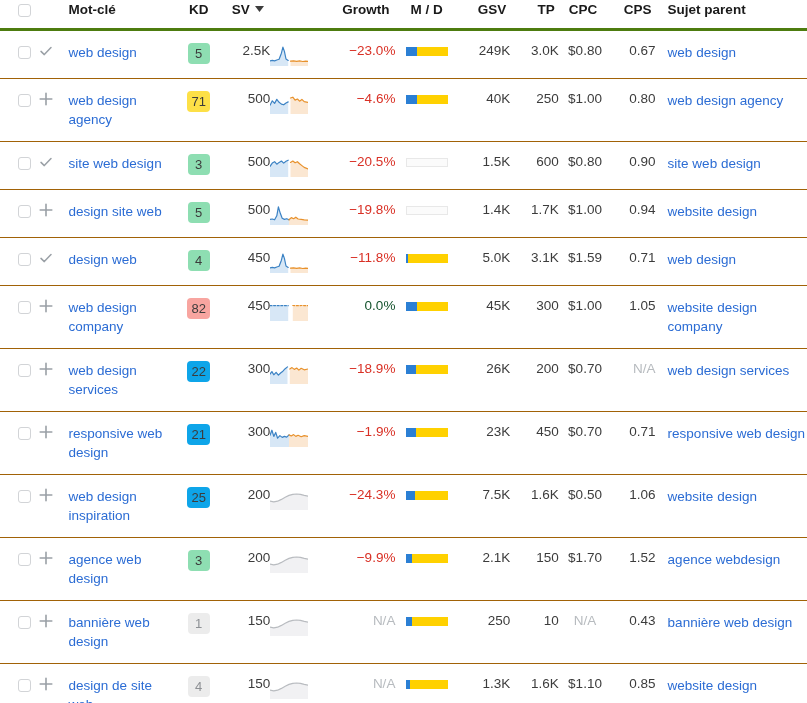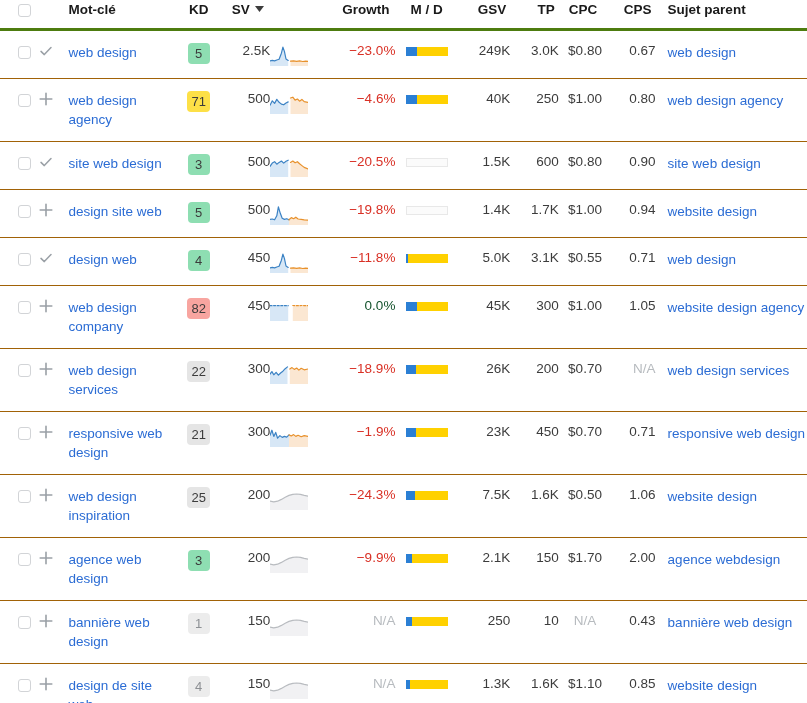--- a/index.html
+++ b/index.html
@@ -111,21 +111,21 @@
     min-width: 22px;
     padding: 2px 4px;
     border-radius: 4px;
     font-size: 13px;
     text-align: center;
     color: #3c3c3c;
     line-height: 17px;
     box-sizing: border-box;
   }
   .kd-green  { background: #8edeb2; }
-  .kd-ltgreen{ background: #e5e5e5; }
+  .kd-ltgreen{ background: #0ea5e9; }
   .kd-orange { background: #fde047; }
   .kd-red    { background: #f8a5a0; }
   .kd-grey   { background: #ececec; color: #8d9094; }
 
   
   .spark {
     display: block;
     margin-top: 1px;
   }
 
@@ -330,21 +330,21 @@
             <path d="M0.0 16.8 L2.3 16.4 L4.6 16.9 L6.8 16.0 L9.1 15.3 L11.4 9.2 L12.9 3.1 L14.4 7.4 L16.0 15.0 L18.2 16.4 L18.2 22 L0.0 22 Z" fill="#6ea8df" fill-opacity="0.28"></path>
             <path d="M0.0 16.8 L2.3 16.4 L4.6 16.9 L6.8 16.0 L9.1 15.3 L11.4 9.2 L12.9 3.1 L14.4 7.4 L16.0 15.0 L18.2 16.4" fill="none" stroke="#3b82c4" stroke-width="1.2" stroke-linejoin="round" stroke-linecap="round"></path>
             <path d="M20.5 17.1 L23.6 16.8 L26.6 17.3 L29.6 16.9 L32.7 17.5 L35.7 17.1 L38.0 17.3 L38.0 22 L20.5 22 Z" fill="#f0a95c" fill-opacity="0.28"></path>
             <path d="M20.5 17.1 L23.6 16.8 L26.6 17.3 L29.6 16.9 L32.7 17.5 L35.7 17.1 L38.0 17.3" fill="none" stroke="#e8912b" stroke-width="1.2" stroke-linejoin="round" stroke-linecap="round"></path>
           </svg>
         </td>
         <td class="col-growth num growth-neg">−11.8%</td>
         <td class="col-md"><span class="md-bar"><span class="seg-m" style="width:5%"></span><span class="seg-d" style="width:95%"></span></span></td>
         <td class="col-gsv num ">5.0K</td>
         <td class="col-tp num ">3.1K</td>
-        <td class="col-cpc num ">$0.55</td>
+        <td class="col-cpc num ">$1.59</td>
         <td class="col-cps num ">0.71</td>
         <td class="col-parent"><a class="parent-link" href="#">web design</a></td>
       </tr>
       <tr>
         <td class="col-check"><span class="checkbox"></span></td>
         <td class="col-icon"><span class="row-icon"><svg width="16" height="16" viewBox="0 0 16 16" aria-hidden="true">
               <path d="M8 2.2 V13.8 M2.2 8 H13.8" fill="none" stroke="#9aa0a6" stroke-width="1.6" stroke-linecap="round"></path>
             </svg></span></td>
         <td class="col-kw"><a class="kw-link" href="#">web design company</a></td>
         <td class="col-kd"><span class="kd-badge kd-red">82</span></td>
@@ -356,21 +356,21 @@
             <path d="M22.8 6.5 L27.4 6.7 L31.9 6.5 L38.0 6.7 L38.0 22 L22.8 22 Z" fill="#f0a95c" fill-opacity="0.28"></path>
             <path d="M22.8 6.5 L27.4 6.7 L31.9 6.5 L38.0 6.7" fill="none" stroke="#e8912b" stroke-width="1.2" stroke-linejoin="round" stroke-linecap="round" stroke-dasharray="2 1.6"></path>
           </svg>
         </td>
         <td class="col-growth num growth-zero">0.0%</td>
         <td class="col-md"><span class="md-bar"><span class="seg-m" style="width:26%"></span><span class="seg-d" style="width:74%"></span></span></td>
         <td class="col-gsv num ">45K</td>
         <td class="col-tp num ">300</td>
         <td class="col-cpc num ">$1.00</td>
         <td class="col-cps num ">1.05</td>
-        <td class="col-parent"><a class="parent-link" href="#">website design agency</a></td>
+        <td class="col-parent"><a class="parent-link" href="#">website design company</a></td>
       </tr>
       <tr>
         <td class="col-check"><span class="checkbox"></span></td>
         <td class="col-icon"><span class="row-icon"><svg width="16" height="16" viewBox="0 0 16 16" aria-hidden="true">
               <path d="M8 2.2 V13.8 M2.2 8 H13.8" fill="none" stroke="#9aa0a6" stroke-width="1.6" stroke-linecap="round"></path>
             </svg></span></td>
         <td class="col-kw"><a class="kw-link" href="#">web design services</a></td>
         <td class="col-kd"><span class="kd-badge kd-ltgreen">22</span></td>
         <td class="col-sv num">300</td>
         <td class="col-spark">
@@ -447,21 +447,21 @@
           <svg width="38" height="22" viewBox="0 0 38 22" class="spark">
             <path d="M0.0 13.2 L3.8 13.9 L7.6 13.2 L11.4 11.4 L15.2 9.2 L19.0 7.4 L22.8 6.3 L26.6 6.0 L30.4 6.3 L34.2 7.4 L38.0 8.1 L38.0 22 L0.0 22 Z" fill="#cfd2d6" fill-opacity="0.3"></path>
             <path d="M0.0 13.2 L3.8 13.9 L7.6 13.2 L11.4 11.4 L15.2 9.2 L19.0 7.4 L22.8 6.3 L26.6 6.0 L30.4 6.3 L34.2 7.4 L38.0 8.1" fill="none" stroke="#b9bcc0" stroke-width="1.2" stroke-linejoin="round" stroke-linecap="round"></path>
           </svg>
         </td>
         <td class="col-growth num growth-neg">−9.9%</td>
         <td class="col-md"><span class="md-bar"><span class="seg-m" style="width:14%"></span><span class="seg-d" style="width:86%"></span></span></td>
         <td class="col-gsv num ">2.1K</td>
         <td class="col-tp num ">150</td>
         <td class="col-cpc num ">$1.70</td>
-        <td class="col-cps num ">2.00</td>
+        <td class="col-cps num ">1.52</td>
         <td class="col-parent"><a class="parent-link" href="#">agence webdesign</a></td>
       </tr>
       <tr>
         <td class="col-check"><span class="checkbox"></span></td>
         <td class="col-icon"><span class="row-icon"><svg width="16" height="16" viewBox="0 0 16 16" aria-hidden="true">
               <path d="M8 2.2 V13.8 M2.2 8 H13.8" fill="none" stroke="#9aa0a6" stroke-width="1.6" stroke-linecap="round"></path>
             </svg></span></td>
         <td class="col-kw"><a class="kw-link" href="#">bannière web design</a></td>
         <td class="col-kd"><span class="kd-badge kd-grey">1</span></td>
         <td class="col-sv num">150</td>

